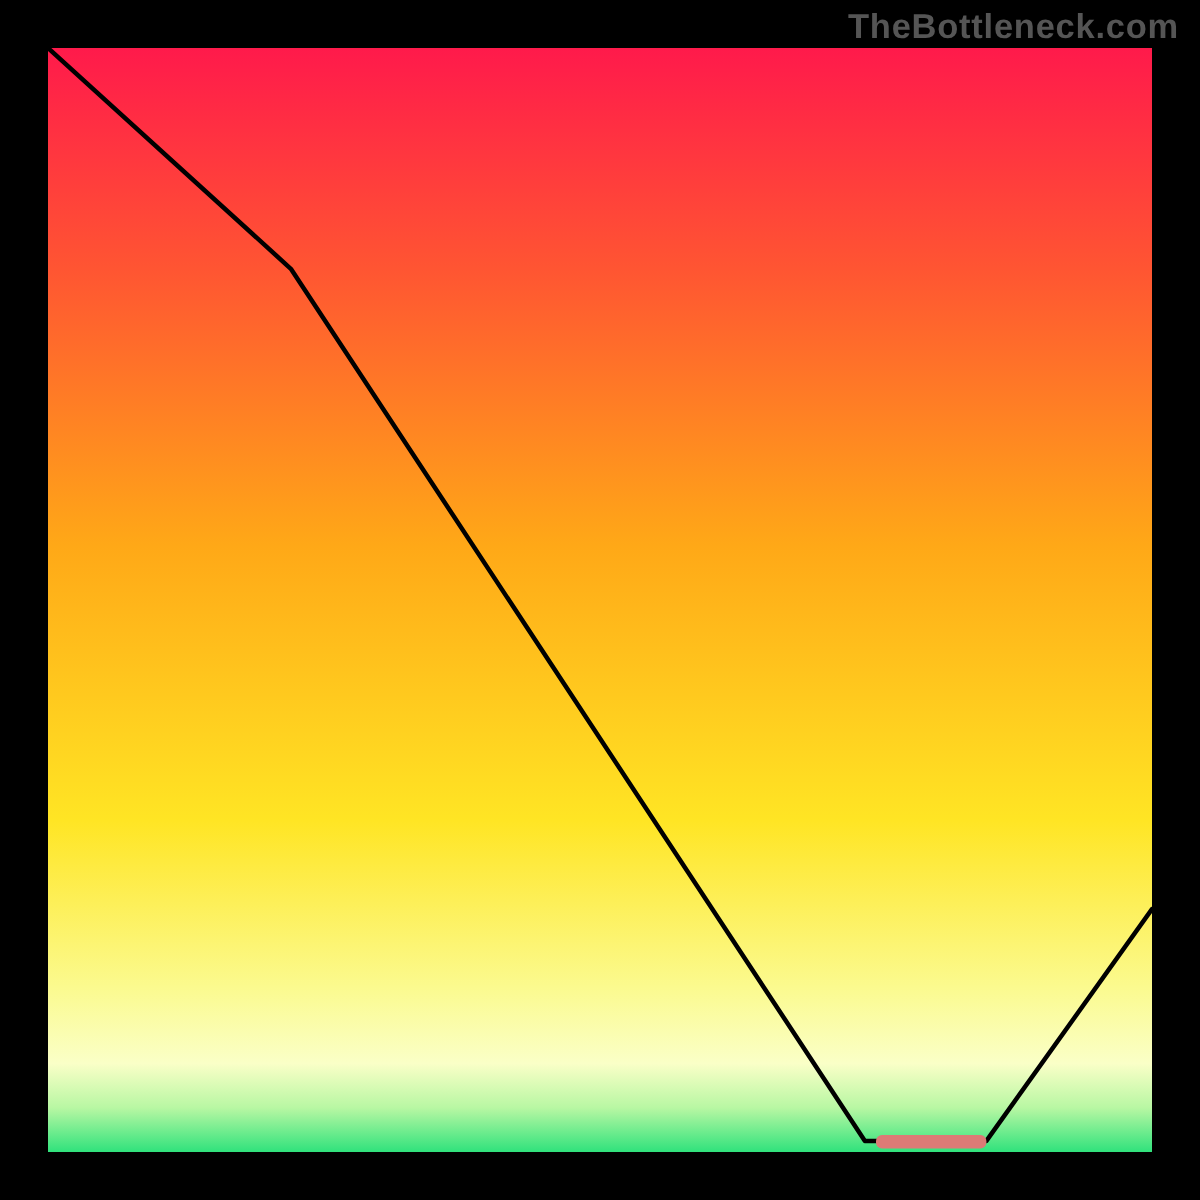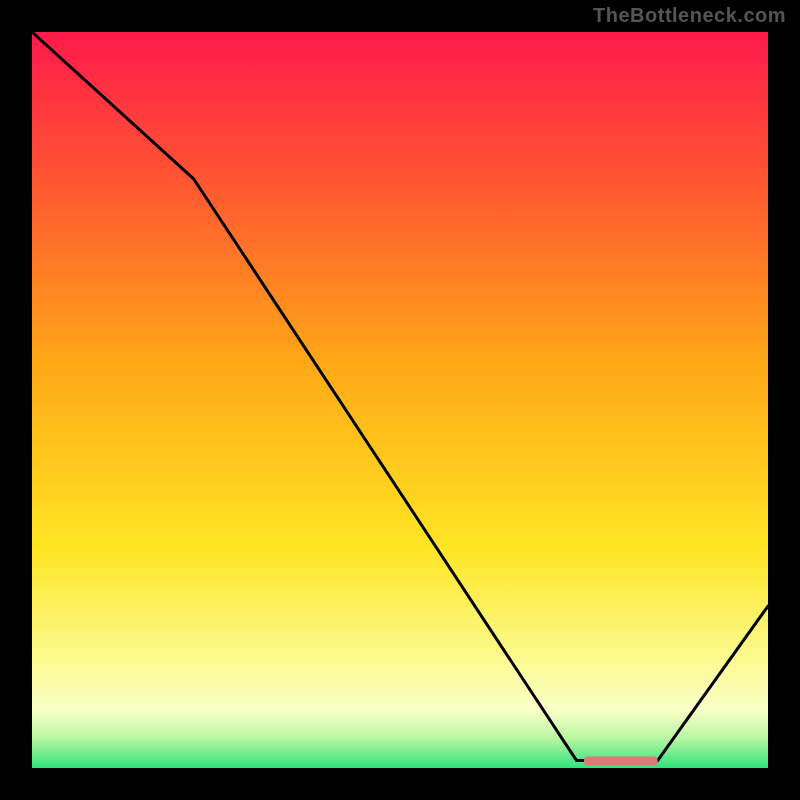--- a/index.html
+++ b/index.html
@@ -14,21 +14,21 @@
   .chart-container {
     position: relative;
     width: 800px;
     height: 800px;
   }
   .watermark {
     position: absolute;
     top: 4px;
     right: 14px;
     color: #555;
-    font-size: 20px;
+    font-size: 23px;
     font-weight: 600;
     letter-spacing: 0.5px;
     z-index: 5;
   }
   .plot-area {
     position: absolute;
     left: 32px;
     top: 32px;
     width: 736px;
     height: 736px;

